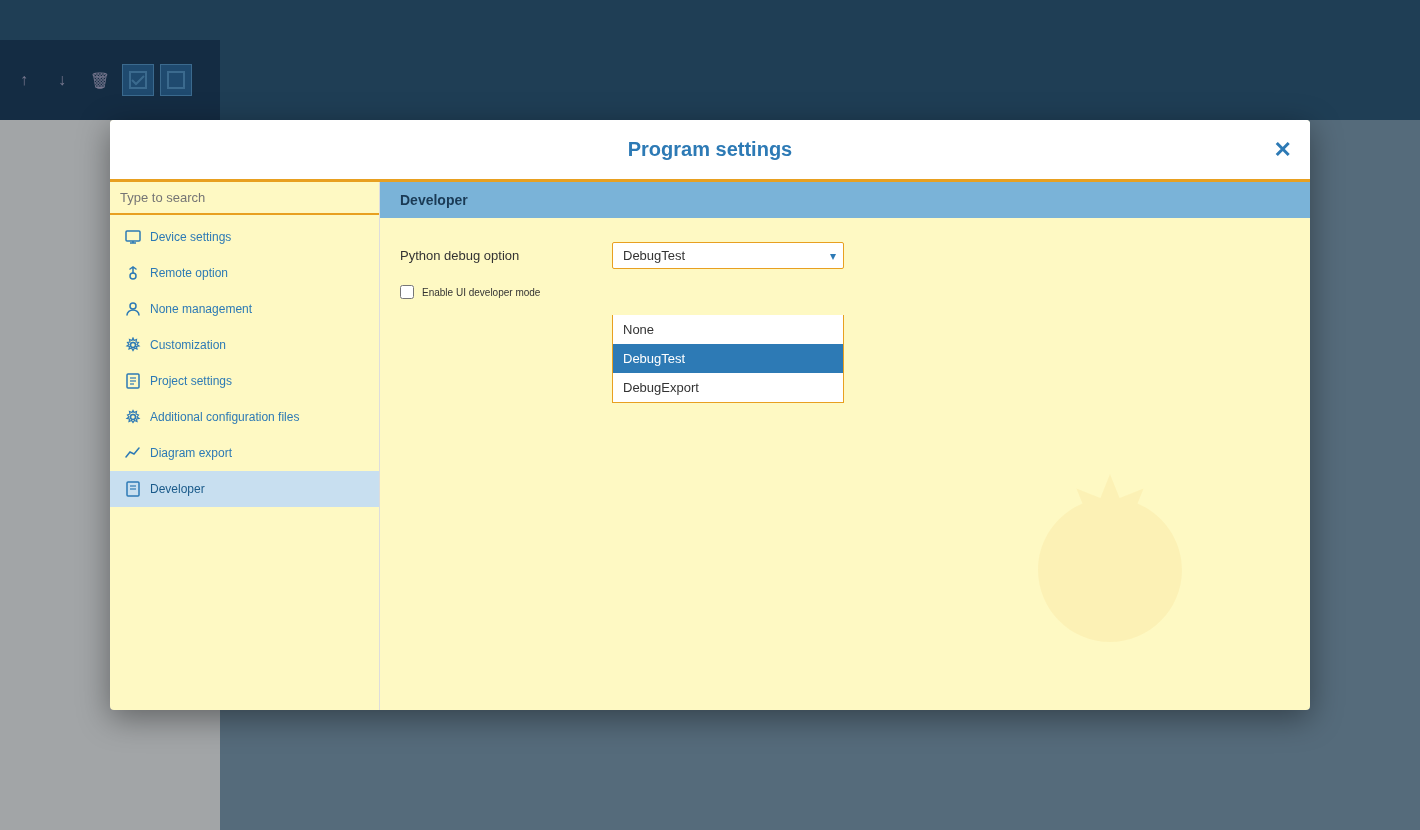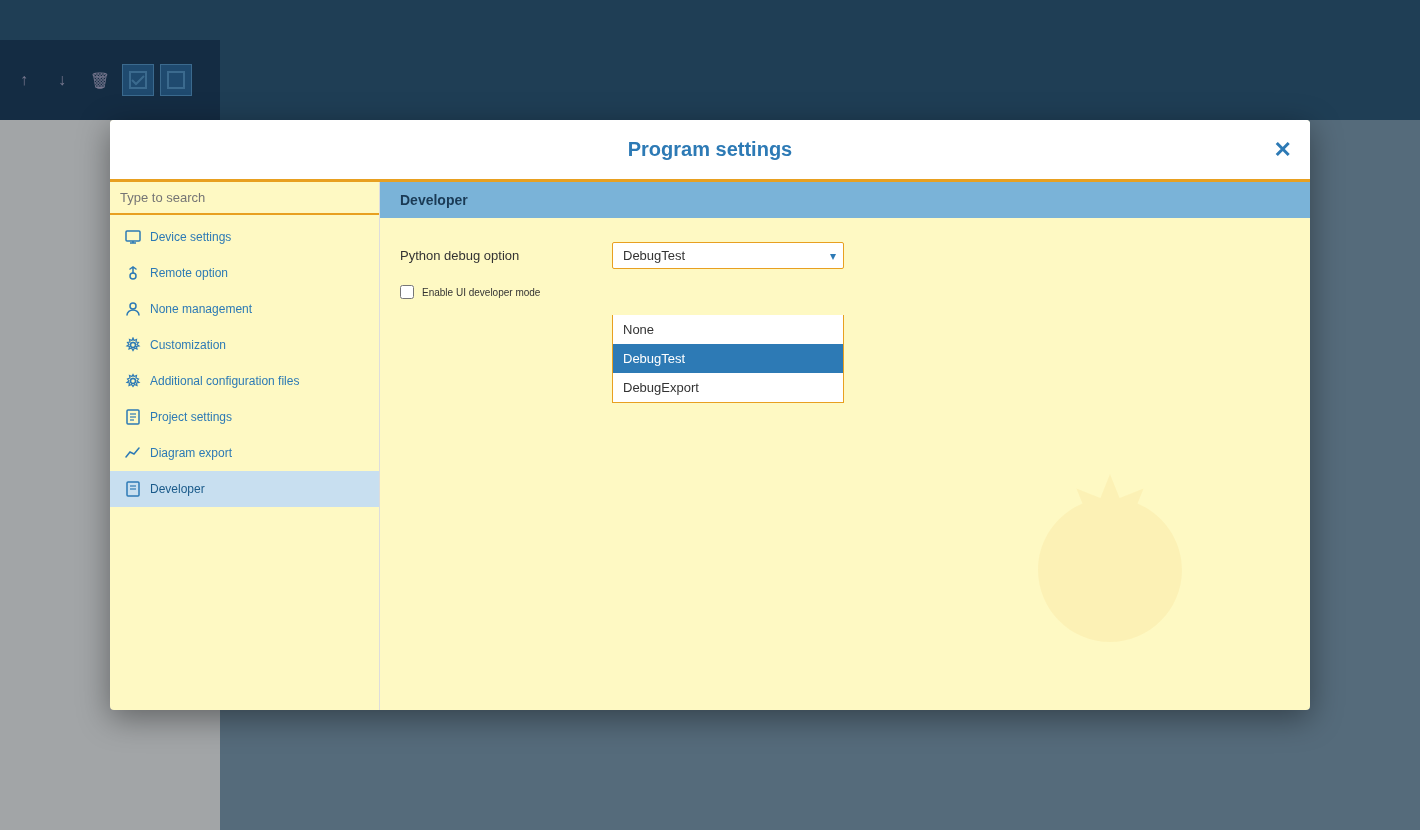--- a/index.html
+++ b/index.html
@@ -380,36 +380,36 @@
                 <svg width="16" height="16" viewBox="0 0 16 16" fill="none">
                   <circle cx="8" cy="8" r="2.5" stroke="#2d7ab5" stroke-width="1.5"></circle>
                   <path d="M8 1 L9 3.5 L11.5 2.5 L11 5 L13.5 5.5 L12 7.5 L14 9 L11.5 9.5 L12 12 L9.5 11 L8 13.5 L6.5 11 L4 12 L4.5 9.5 L2 9 L4 7.5 L2.5 5.5 L5 5 L4.5 2.5 L7 3.5 Z" stroke="#2d7ab5" stroke-width="1.2"></path>
                 </svg>
               </span>
               <span class="nav-item-label">Customization</span>
             </div>
             <div class="nav-item">
               <span class="nav-item-icon">
                 <svg width="16" height="16" viewBox="0 0 16 16" fill="none">
-                  <circle cx="8" cy="8" r="2.5" stroke="#2d7ab5" stroke-width="1.5"></circle>
-                  <path d="M8 1.5 L9 3.5 L11.5 2.5 L11 5 L13.5 6 L12 8 L14 9.5 L11.5 10 L12 12.5 L9.5 11.5 L8 13.5 L6.5 11.5 L4 12.5 L4.5 10 L2 9.5 L4 8 L2.5 6 L5 5 L4.5 2.5 L7 3.5 Z" stroke="#2d7ab5" stroke-width="1.2"></path>
-                </svg>
-              </span>
-              <span class="nav-item-label">Additional configuration files</span>
-            </div>
-            <div class="nav-item">
-              <span class="nav-item-icon">
-                <svg width="16" height="16" viewBox="0 0 16 16" fill="none">
                   <rect x="2" y="1" width="12" height="14" rx="1" stroke="#2d7ab5" stroke-width="1.5"></rect>
                   <line x1="5" y1="5" x2="11" y2="5" stroke="#2d7ab5" stroke-width="1.2"></line>
                   <line x1="5" y1="8" x2="11" y2="8" stroke="#2d7ab5" stroke-width="1.2"></line>
                   <line x1="5" y1="11" x2="9" y2="11" stroke="#2d7ab5" stroke-width="1.2"></line>
                 </svg>
               </span>
               <span class="nav-item-label">Project settings</span>
+            </div>
+            <div class="nav-item">
+              <span class="nav-item-icon">
+                <svg width="16" height="16" viewBox="0 0 16 16" fill="none">
+                  <circle cx="8" cy="8" r="2.5" stroke="#2d7ab5" stroke-width="1.5"></circle>
+                  <path d="M8 1.5 L9 3.5 L11.5 2.5 L11 5 L13.5 6 L12 8 L14 9.5 L11.5 10 L12 12.5 L9.5 11.5 L8 13.5 L6.5 11.5 L4 12.5 L4.5 10 L2 9.5 L4 8 L2.5 6 L5 5 L4.5 2.5 L7 3.5 Z" stroke="#2d7ab5" stroke-width="1.2"></path>
+                </svg>
+              </span>
+              <span class="nav-item-label">Additional configuration files</span>
             </div>
             <div class="nav-item">
               <span class="nav-item-icon">
                 <svg width="16" height="16" viewBox="0 0 16 16" fill="none">
                   <polyline points="1,12 5,7 9,9 14,3" stroke="#2d7ab5" stroke-width="1.5" fill="none" stroke-linecap="round"></polyline>
                 </svg>
               </span>
               <span class="nav-item-label">Diagram export</span>
             </div>
             <div class="nav-item active">

